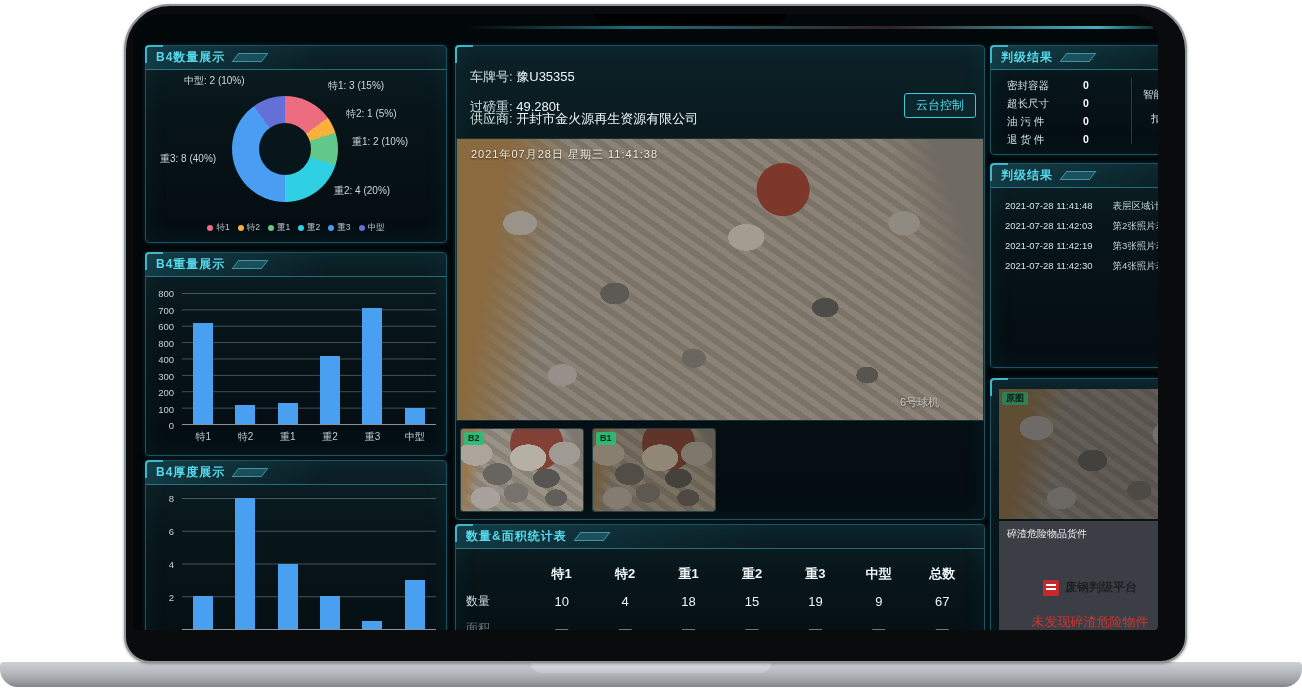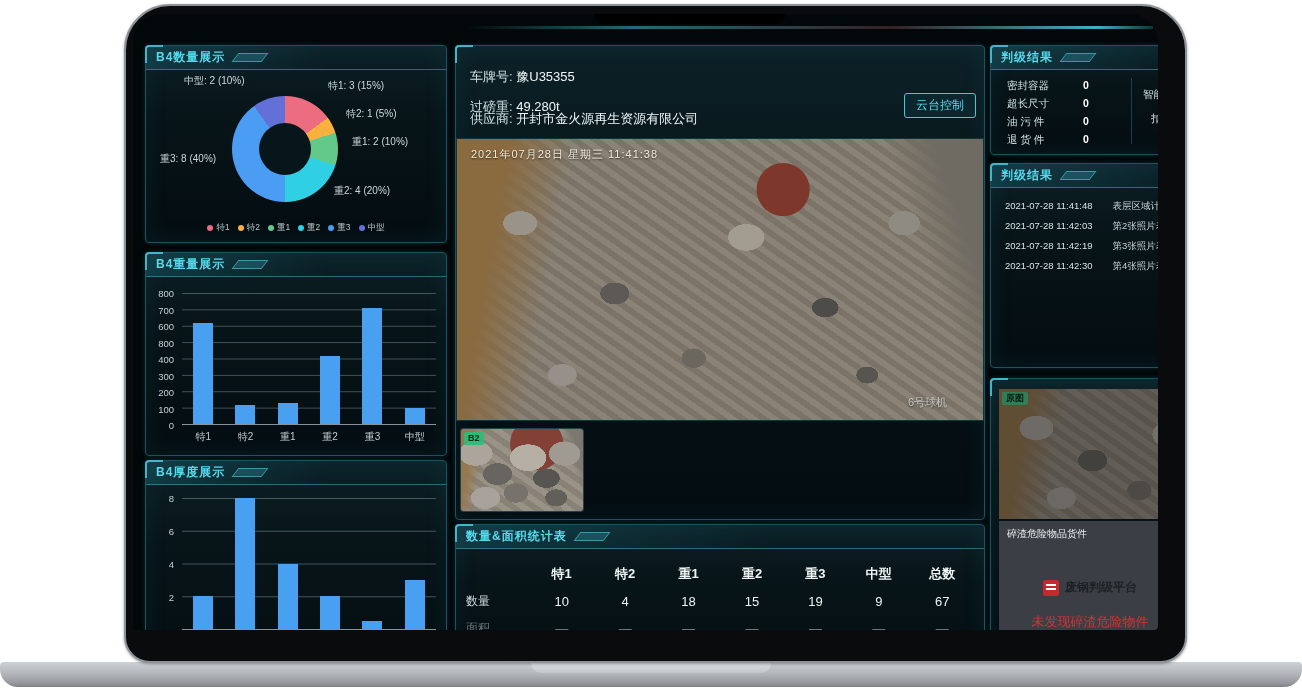--- a/index.html
+++ b/index.html
@@ -77,21 +77,21 @@
       linear-gradient(250deg, #6f6a62 0 8%, rgba(0,0,0,0) 16%),
       repeating-linear-gradient(35deg, rgba(255,255,255,.05) 0 6px, rgba(0,0,0,.07) 6px 12px); }
   .v2 { filter:hue-rotate(12deg) brightness(1.08); }
   .v3 { filter:brightness(1.12) saturate(.85); }
   .v4 { filter:brightness(.82) sepia(.25); }
   .vd { filter:brightness(.72) saturate(.8); }
 
   .main-img { position:absolute; overflow:hidden; border:1px solid #13333b; }
   .ts { position:absolute; left:14px; top:8px; font-size:11px; color:rgba(255,248,228,.92);
         text-shadow:0 1px 2px rgba(0,0,0,.7); letter-spacing:1px; }
-  .cam-label { position:absolute; right:36px; bottom:10px; font-size:11px; color:rgba(255,255,255,.65);
+  .cam-label { position:absolute; right:44px; bottom:10px; font-size:11px; color:rgba(255,255,255,.65);
         text-shadow:0 1px 2px rgba(0,0,0,.6); }
 
   .thumbs { position:absolute; display:flex; gap:8px; }
   .thumb { position:relative; width:124px; height:84px; border:1px solid #24424a; border-radius:3px;
         overflow:hidden; cursor:pointer; }
   .thumb.sel { border:2px solid #e23a36; box-shadow:0 0 6px rgba(230,60,50,.5); }
   .badge { position:absolute; left:3px; top:3px; background:rgba(40,190,120,.9); color:#06291a;
         font-size:9px; font-weight:bold; padding:0 4px; border-radius:2px; line-height:13px; }
 
   
@@ -246,20 +246,24 @@
       <div class="main-img scrap" style="left:0px; top:92px; width:528px; height:283px;">
         <span class="ts">2021年07月28日 星期三 11:41:38</span>
         <span class="cam-label">6号球机</span>
       </div>
 
       <div class="thumbs" style="left:4px; top:382px;">
         <div class="thumb">
           <div class="scrap v3" style="width:100%;height:100%;"></div>
           <span class="badge">B2</span>
         </div>
+        <div class="thumb">
+          <div class="scrap v4" style="width:100%;height:100%;"></div>
+          <span class="badge">B1</span>
+        </div>
       </div>
     </div>
 
     <div class="panel" style="left:322px; top:510px; width:530px; height:160px;">
       <div class="hd">
         <span class="t">数量&amp;面积统计表</span>
         <span class="deco"></span>
       </div>
       <div class="stats">
         <span class="h"></span>

